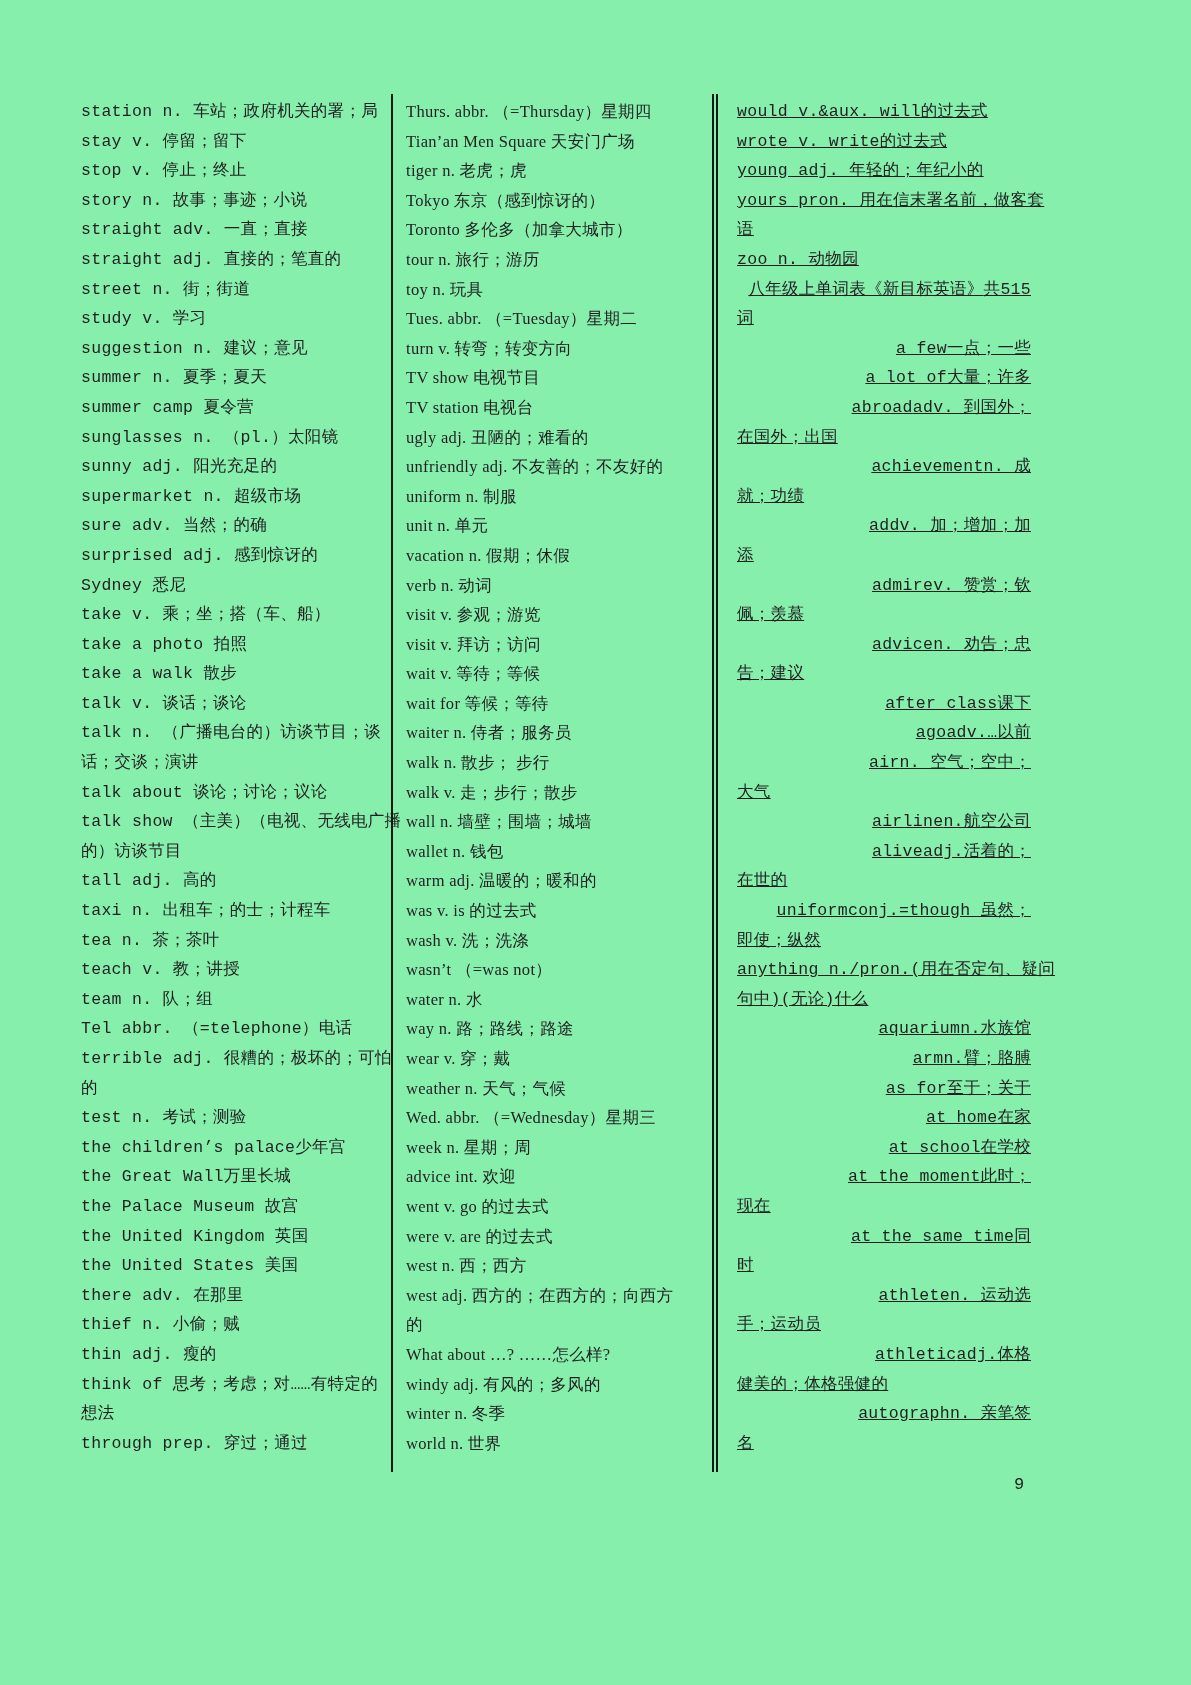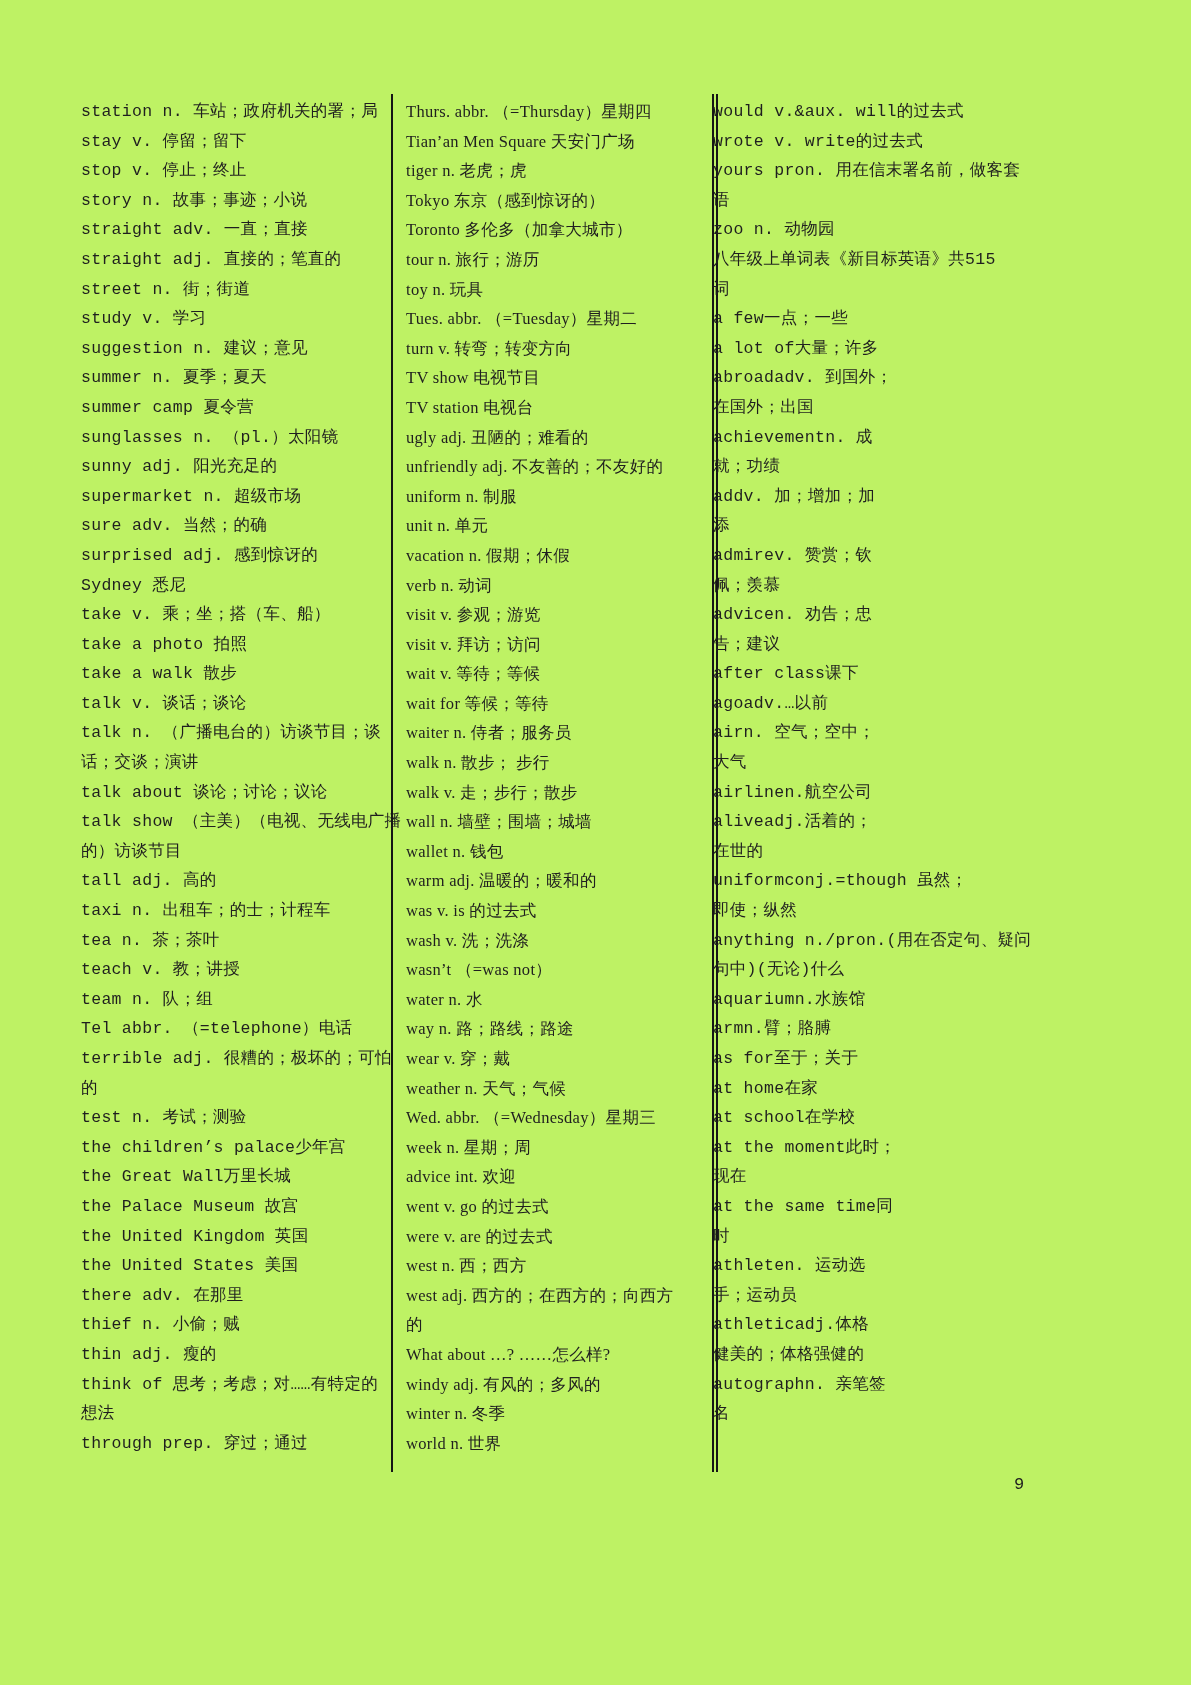--- a/index.html
+++ b/index.html
@@ -1,42 +1,42 @@
 <!DOCTYPE html>
 <html><head>
 <meta charset="utf-8">
 <style>
   * { margin: 0; padding: 0; box-sizing: border-box; }
   html, body { background: #ffffff; }
   .page {
     position: relative;
     width: 1191px;
     height: 1685px;
-    background: #bef264;
+    background: #86efac;
     color: #1f1f1f;
     font-family: "Liberation Mono", "DejaVu Sans Mono", monospace;
     overflow: hidden;
   }
   .col {
     position: absolute;
     top: 97px;
   }
   .col-0 { left: 81px;  width: 308px; }
   .col-1 { left: 406px; width: 296px; font-family: Liberation Serif, serif; }
-  .col-2 { left: 713px; width: 294px; }
+  .col-2 { left: 737px; width: 294px; text-decoration: underline; }
   .line {
     height: 29.6px;
     line-height: 29.6px;
     font-size: 16.5px;
     white-space: pre;
     letter-spacing: 0.3px;
   }
   .line.split {
     display: flex;
-    justify-content: flex-start;
+    justify-content: flex-end;
     white-space: nowrap;
   }
   .divider {
     position: absolute;
     top: 94px;
     height: 1378px;
   }
   .divider.single {
     left: 391px;
     width: 0;
@@ -154,20 +154,21 @@
       <div class="line">的</div>
       <div class="line">What about …? ……怎么样?</div>
       <div class="line">windy adj. 有风的；多风的</div>
       <div class="line">winter n. 冬季</div>
       <div class="line">world n. 世界</div>
     </div>
   <div class="divider double"></div>
   <div class="col col-2">
       <div class="line">would v.&amp;aux. will的过去式</div>
       <div class="line">wrote v. write的过去式</div>
+      <div class="line">young adj. 年轻的；年纪小的</div>
       <div class="line">yours pron. 用在信末署名前，做客套</div>
       <div class="line">语</div>
       <div class="line">zoo n. 动物园</div>
       <div class="line split">
         <span>八年级上单词表《新目标英语》</span>
         <span>共515</span>
       </div>
       <div class="line">词</div>
       <div class="line split">
         <span>a few</span>

